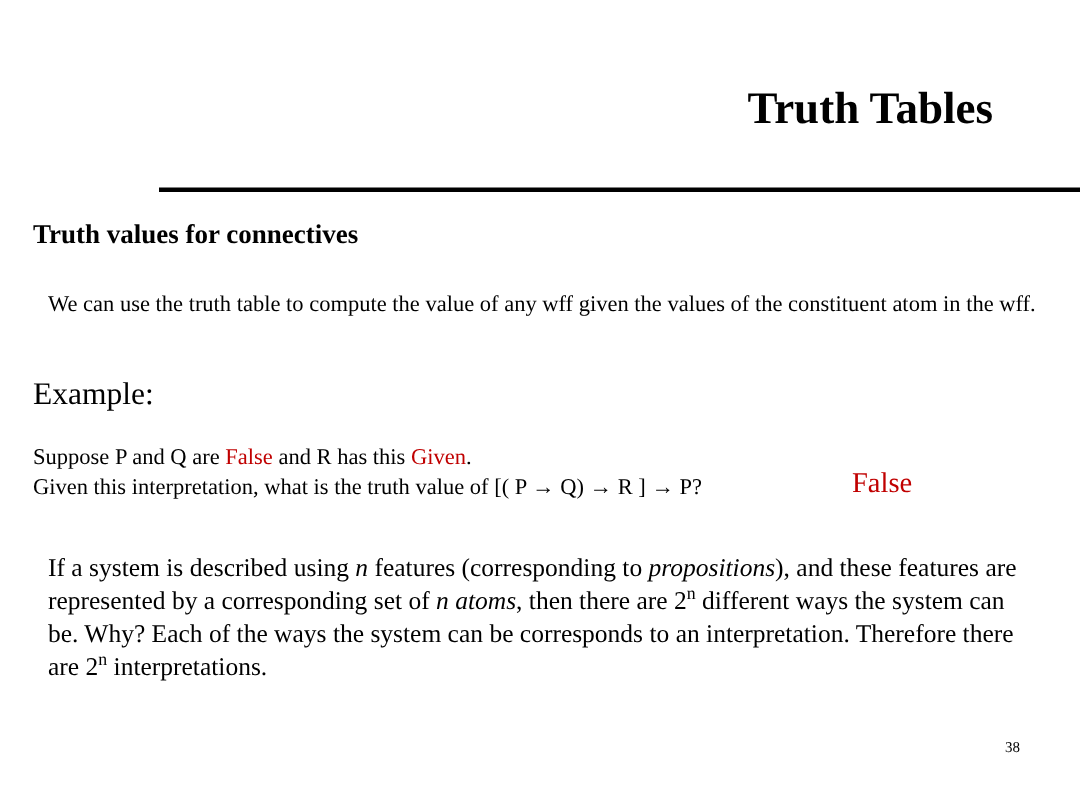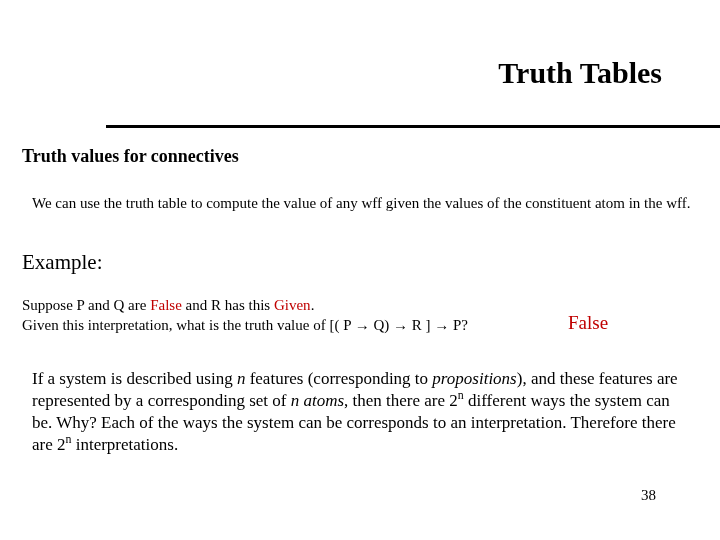--- a/index.html
+++ b/index.html
@@ -74,22 +74,22 @@
     left: 32px;
     width: 660px;
     font-size: 17px;
     line-height: 1.3;
   }
   .italic { font-style: italic; }
   sup { font-size: 0.7em; vertical-align: super; line-height: 0; }
   .pagenum {
     position: absolute;
     bottom: 36px;
-    right: 64px;
-    font-size: 15px;
+    right: 40px;
+    font-size: 10px;
   }
 </style>
 </head>
 <body>
 
 <div class="title">Truth Tables</div>
 <div class="hr"></div>
 <div class="section-heading">Truth values for connectives</div>
 <div class="intro">We can use the truth table to compute the value of any wff given the values of the constituent atom in the wff.</div>
 <div class="example-label">Example:</div>

